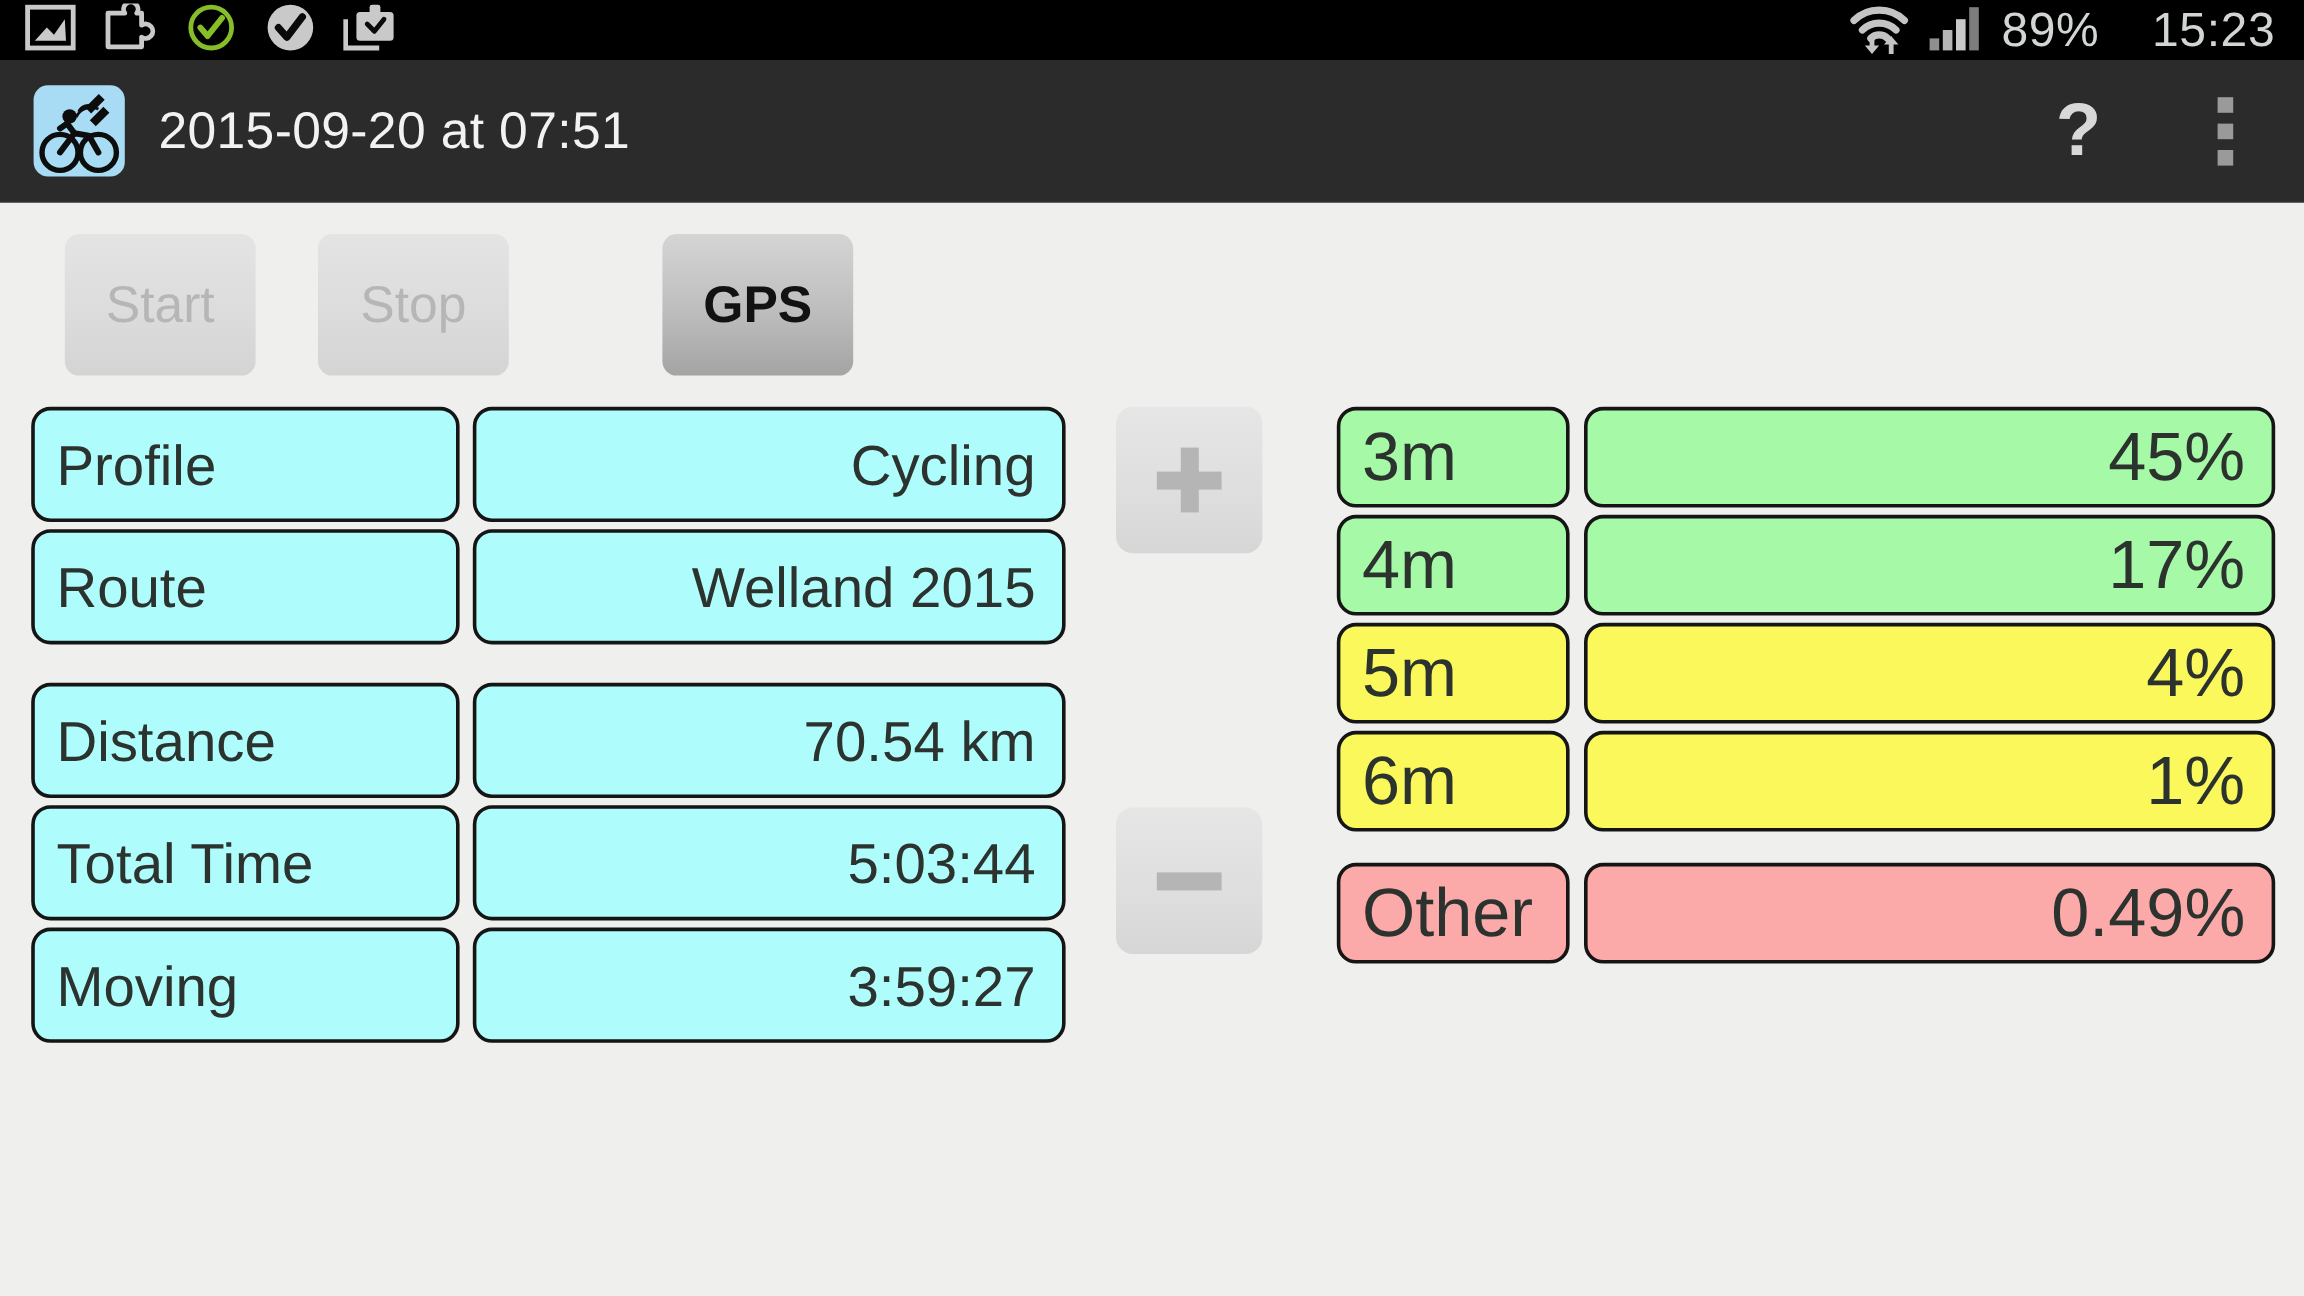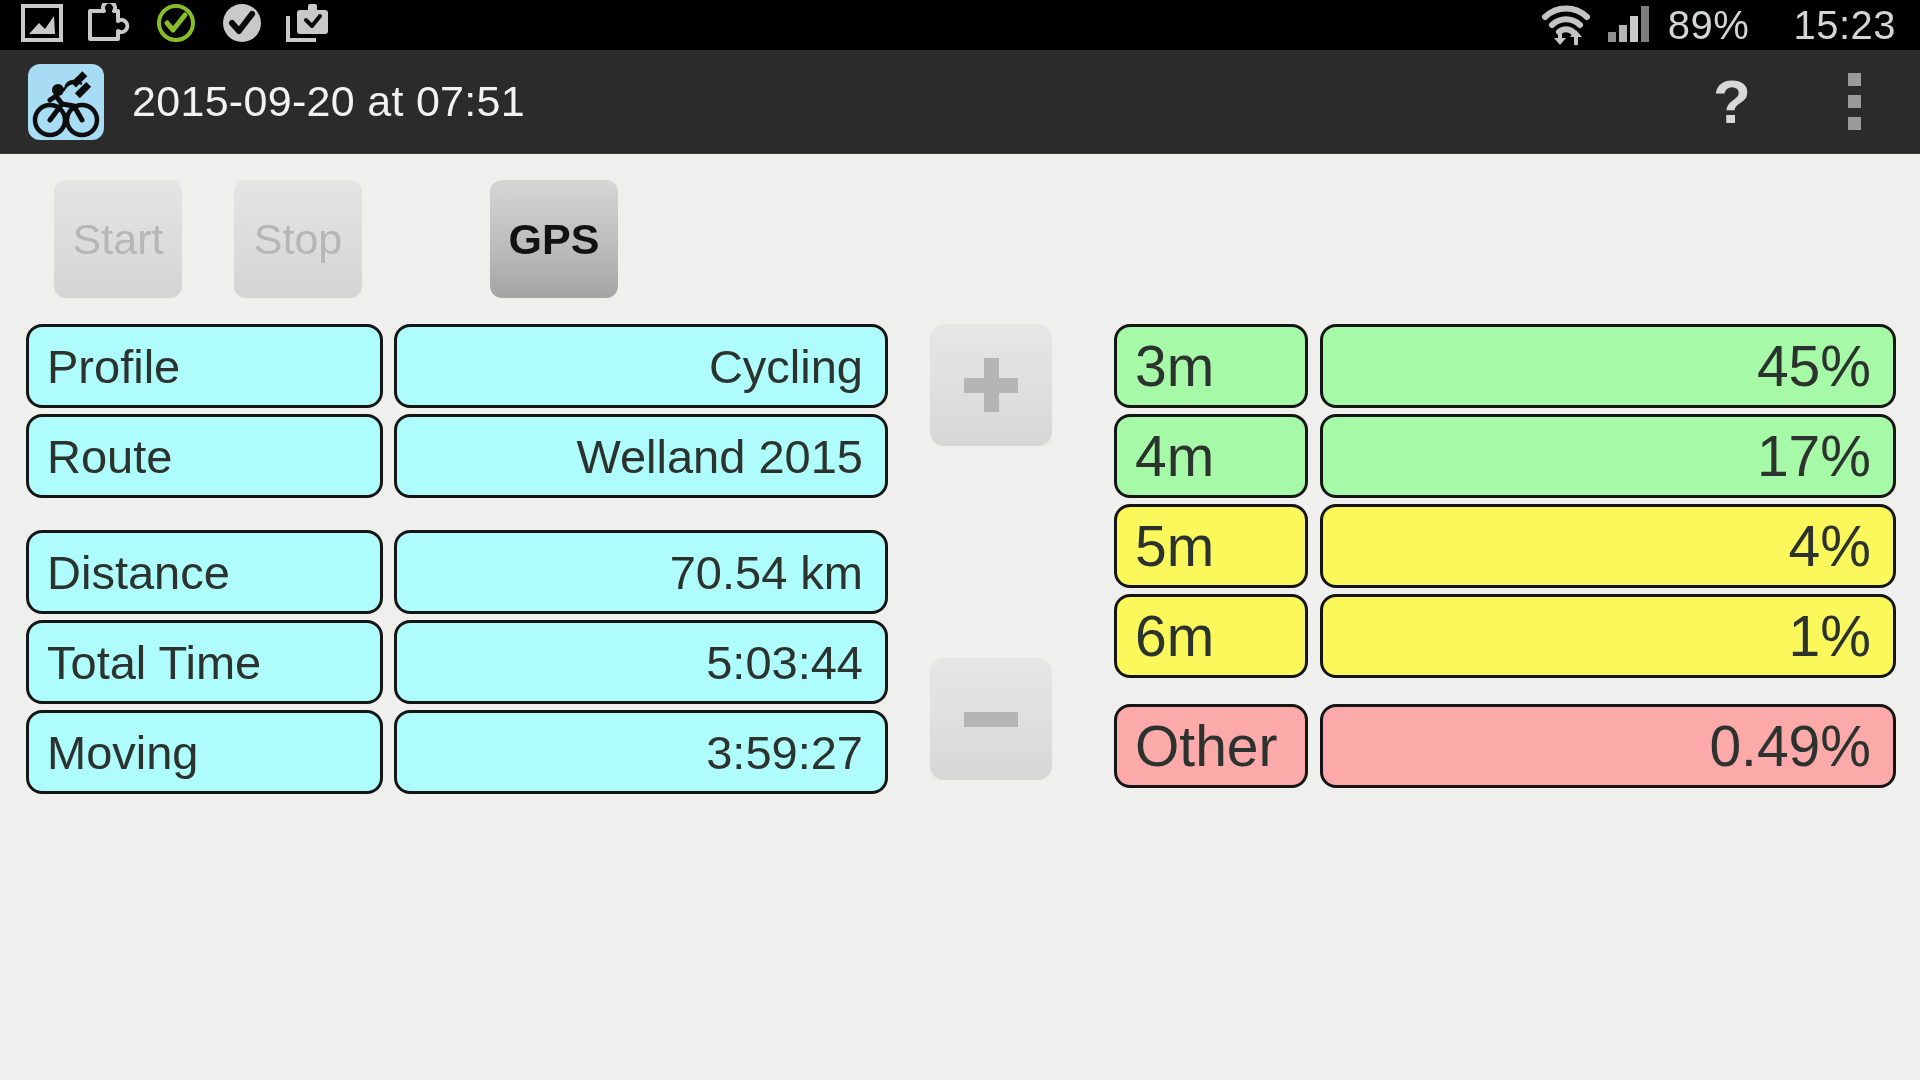--- a/index.html
+++ b/index.html
@@ -47,21 +47,21 @@
     font-size: 40px;
     font-weight: 400;
     letter-spacing: 0.5px;
     line-height: 1;
   }
   .sb-gap { width: 16px; }
 
   
   .title-bar {
     position: relative;
-    height: 104px;
+    height: 119px;
     background: #2b2b2b;
     display: flex;
     align-items: center;
     padding: 0 26px 0 28px;
     box-sizing: border-box;
     border-bottom: 1px solid #3a3a3a;
   }
   .app-icon {
     width: 76px;
     height: 76px;
@@ -123,21 +123,21 @@
 
   
   .btn-row {
     position: absolute;
     top: 26px;
     left: 54px;
     display: flex;
     align-items: flex-start;
   }
   .ctrl-btn {
-    width: 128px;
+    width: 159px;
     height: 118px;
     border-radius: 12px;
     border: none;
     font-size: 43px;
     font-family: "Liberation Sans", sans-serif;
     display: flex;
     align-items: center;
     justify-content: center;
     box-sizing: border-box;
   }
@@ -163,21 +163,21 @@
   .data-row {
     display: flex;
     gap: 11px;
     margin-bottom: 6px;
   }
   .data-row.group-gap { margin-bottom: 32px; }
   .field {
     background: #aefcfb;
     border: 3px solid #151515;
     border-radius: 16px;
-    height: 84px;
+    height: 96px;
     box-sizing: border-box;
     display: flex;
     align-items: center;
     font-size: 47px;
     color: #2c332f;
     padding: 0 18px;
     line-height: 1;
   }
   .field.label {
     width: 357px;

